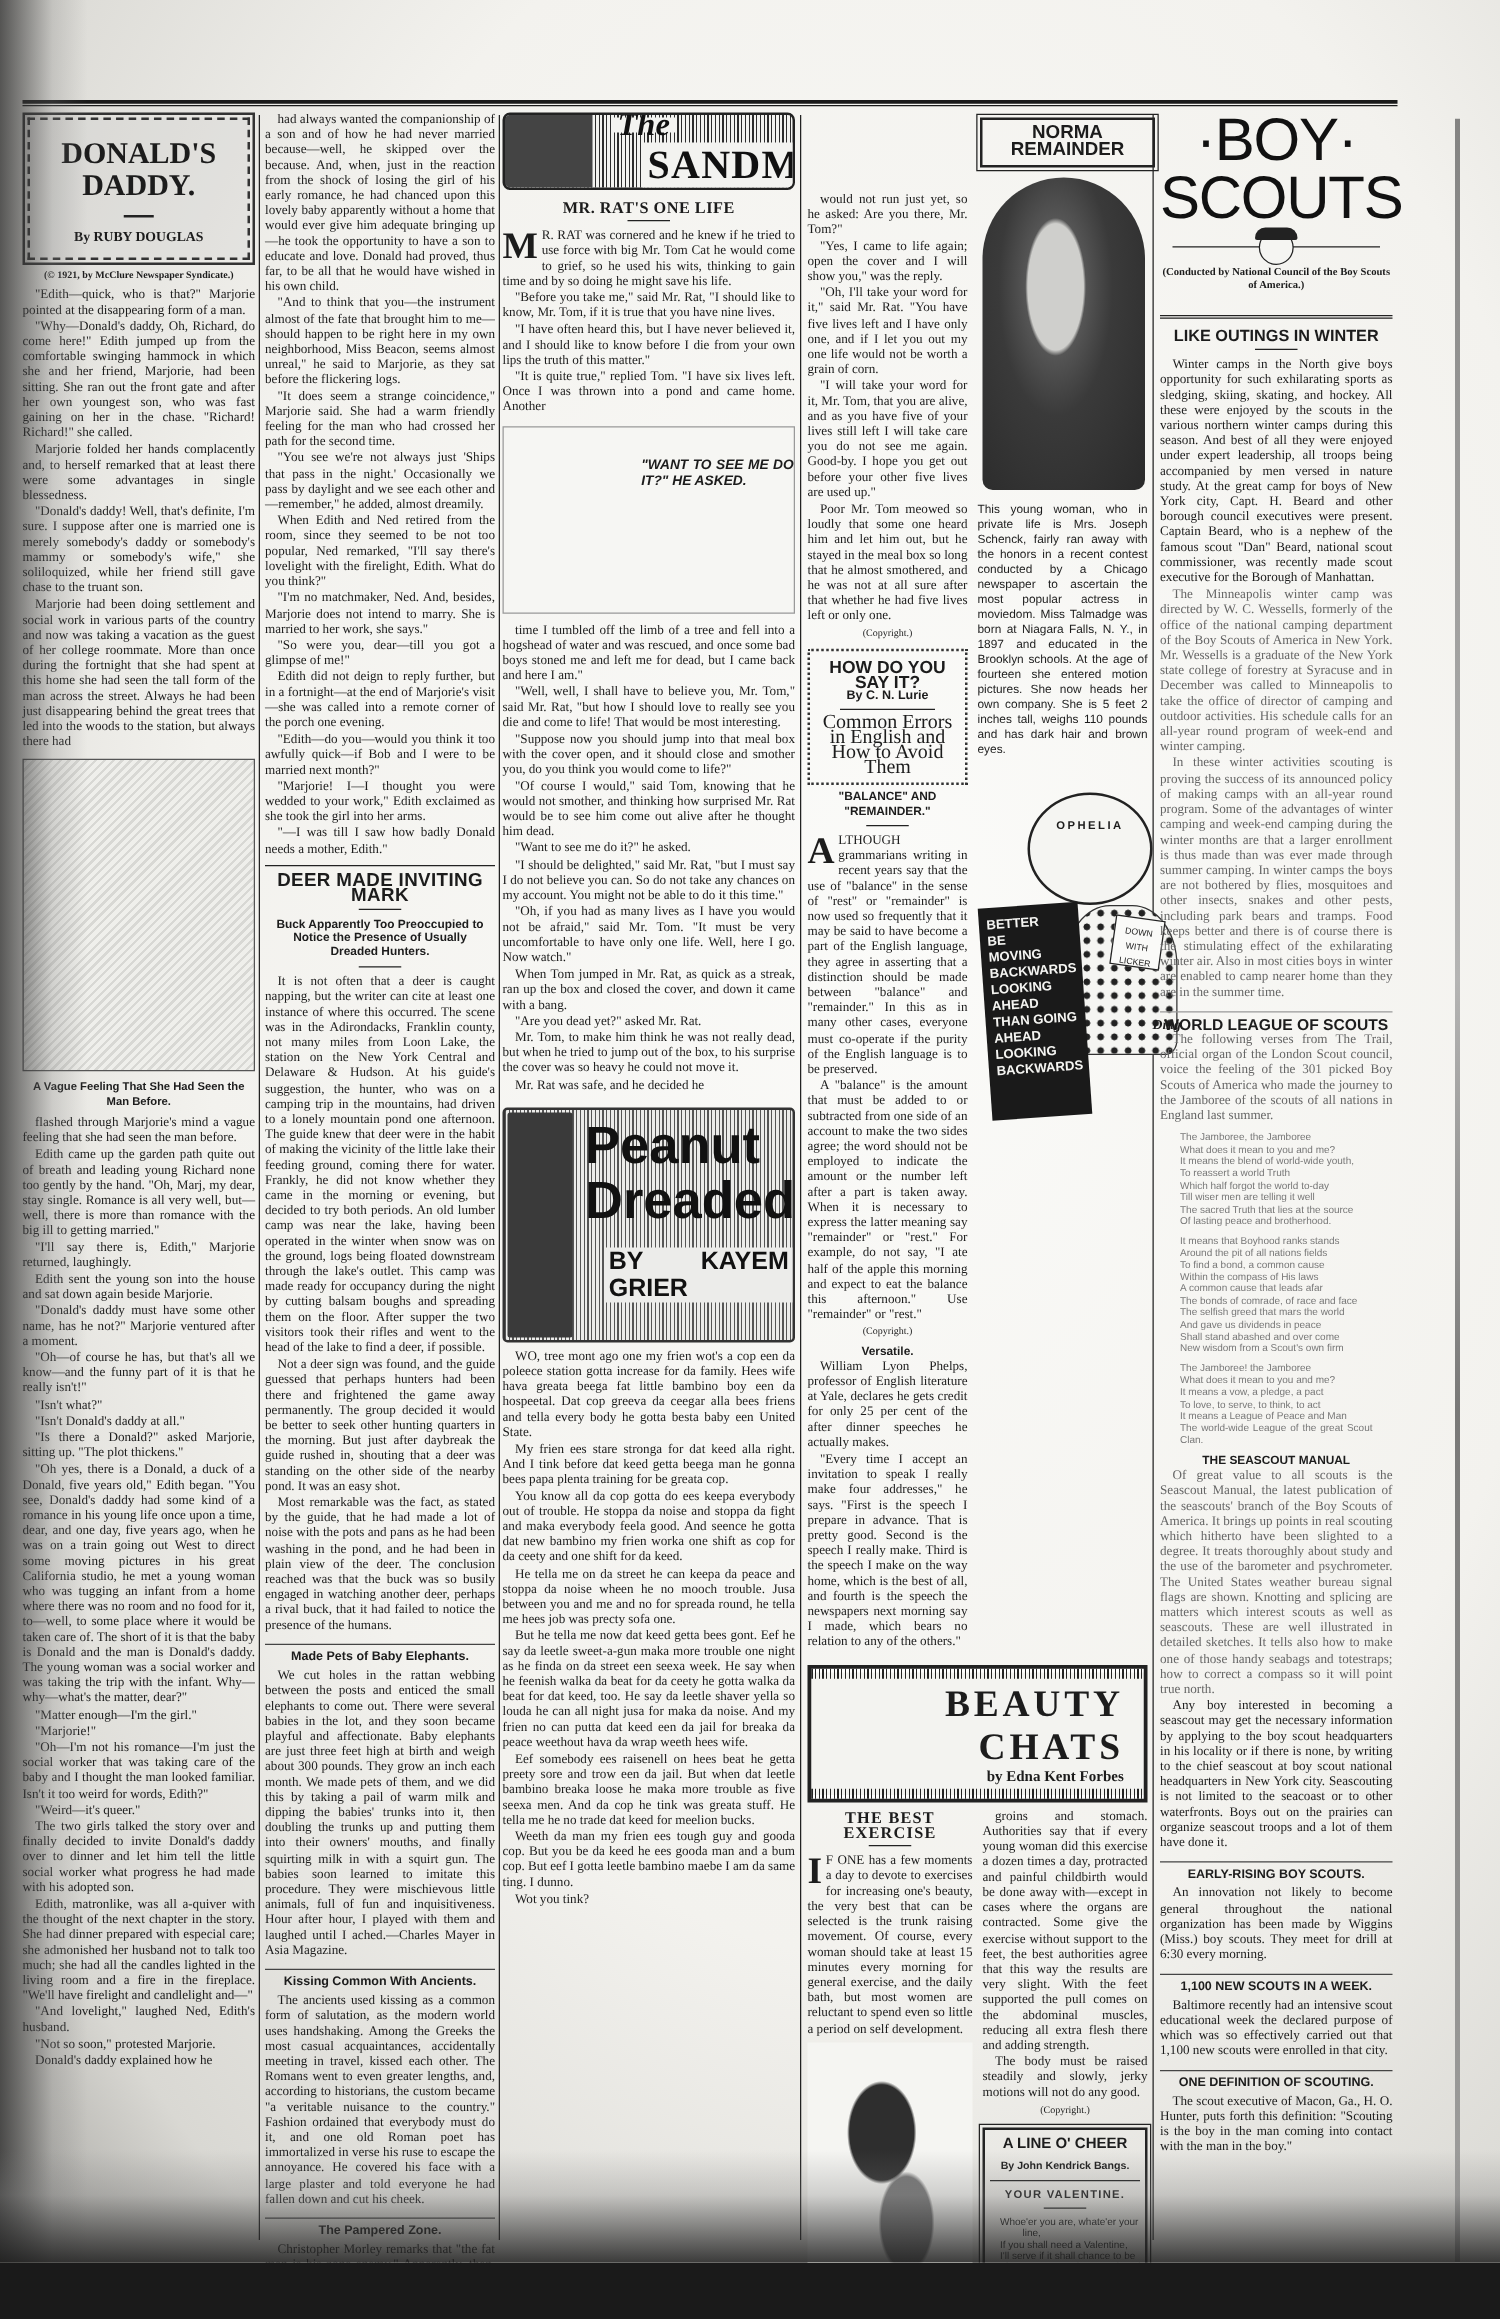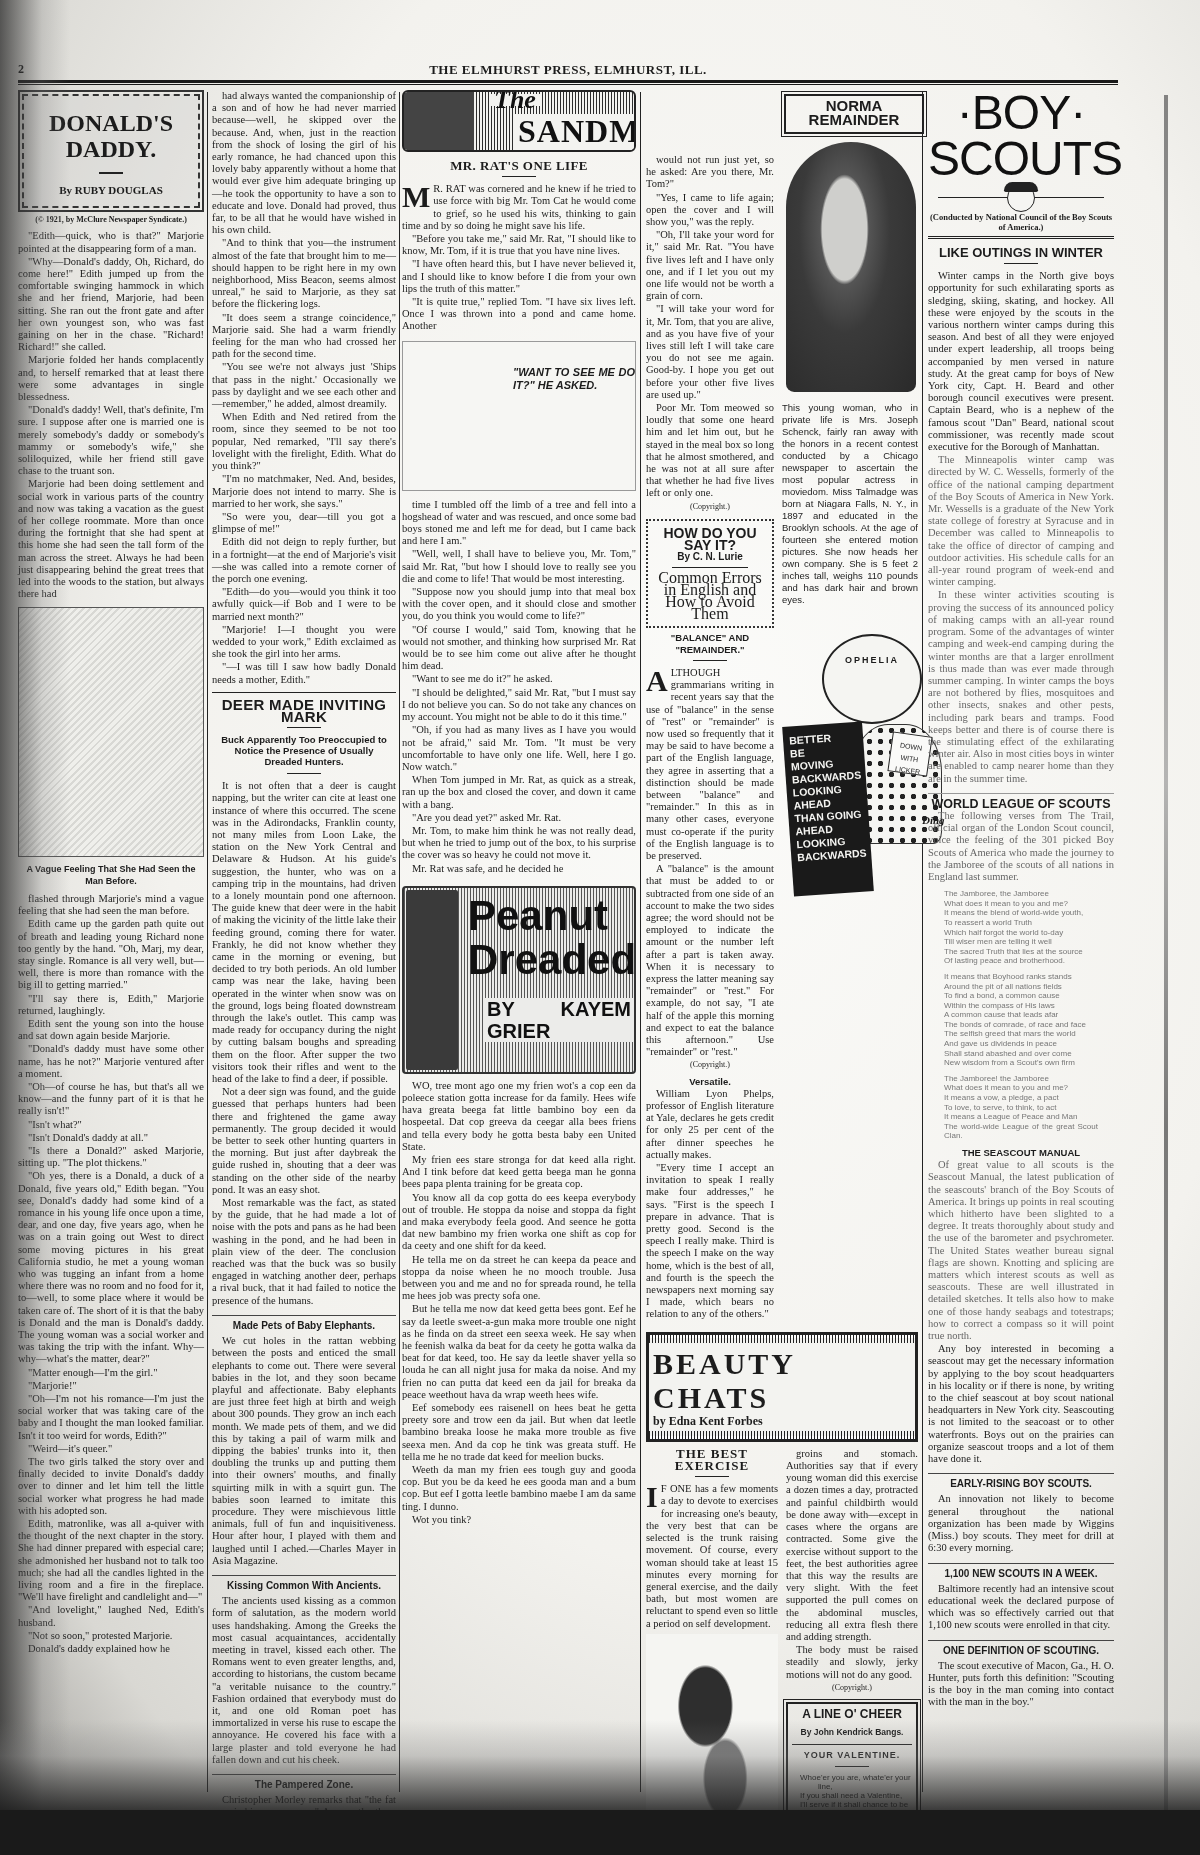--- a/index.html
+++ b/index.html
@@ -114,21 +114,21 @@
   .ophelia .sign {
     position: absolute; left: 6px; top: 110px; width: 80px; height: 170px; background: #1a1a1a; color: #f5f5f2;
     font-family: "Liberation Sans", sans-serif; font-weight: bold; font-size: 10.5px; line-height: 13px; padding: 8px 6px; transform: rotate(-4deg);
   }
   .ophelia .down { position: absolute; left: 108px; top: 120px; width: 40px; height: 40px; border: 1px solid #222; font-size: 7px; font-family: "Liberation Sans", sans-serif; text-align: center; padding-top: 6px; transform: rotate(8deg); background: #fafaf8; }
   .ophelia .dress { position: absolute; left: 70px; top: 110px; width: 90px; height: 120px; border-radius: 40% 40% 10% 10%;
     background: radial-gradient(circle, #222 2.5px, transparent 3px) 0 0/11px 11px, #f5f5f2; border: 1px solid #333; }
   .ophelia .sig { position: absolute; left: 140px; top: 200px; font-style: italic; font-size: 11px; font-weight: bold; }
 
   .beauty-banner {
-    border: 3px solid #222; margin: 10px 0 6px; padding: 8px 4px; text-align: left; position: relative;
+    border: 3px solid #222; margin: 10px 0 6px; padding: 8px 16px; text-align: right; position: relative;
     box-shadow: inset 0 6px 0 -3px #fff, inset 0 -6px 0 -3px #fff;
     background: linear-gradient(#f3f3f0, #f3f3f0) padding-box;
   }
   .beauty-banner::before, .beauty-banner::after {
     content: ""; position: absolute; left: 0; right: 0; height: 8px;
     background: repeating-linear-gradient(90deg, #222 0 1px, transparent 1px 3px);
   }
   .beauty-banner::before { top: 0; } .beauty-banner::after { bottom: 0; }
   .beauty-banner .t { font-size: 30px; font-weight: bold; letter-spacing: 3px; line-height: 34px; margin-top: 4px; }
   .beauty-banner .by { font-size: 12px; font-weight: bold; margin-bottom: 4px; }
@@ -140,39 +140,35 @@
   .cheer-box .t { font-family: "Liberation Sans", sans-serif; font-weight: bold; font-size: 12px; text-align: center; }
   .cheer-box .by { font-family: "Liberation Sans", sans-serif; font-weight: bold; font-size: 8.5px; text-align: center; margin: 6px 0 4px; border-bottom: 1px solid #222; padding-bottom: 6px; }
   .cheer-box .vt { font-family: "Liberation Sans", sans-serif; font-weight: bold; font-size: 9px; text-align: center; letter-spacing: 1px; }
   .poem { font-family: "Liberation Sans", sans-serif; font-size: 8px; line-height: 9px; padding-left: 8px; }
   .poem div:nth-child(2), .poem div:nth-child(9) { padding-left: 18px; }
 
   .boy-title { text-align: center; font-family: "Liberation Sans", sans-serif; line-height: 46px; font-size: 48px; letter-spacing: -1px; color: #111; }
   .boy-face { width: 28px; height: 28px; margin: 2px auto 0; border: 1px solid #222; border-radius: 50%; position: relative; background: #f5f5f2; }
   .boy-face::before { content: ""; position: absolute; left: -4px; top: -3px; width: 34px; height: 10px; background: #222; border-radius: 10px 10px 2px 2px; }
   .boy-rule { height: 1px; background: #222; margin: -15px 10px 14px; }
-  .conducted { font-size: 8.5px; font-weight: bold; text-align: center; line-height: 10px; border-bottom: 3px double #222; padding-bottom: 4px; margin-bottom: 8px; }
+  .conducted { font-size: 8.5px; font-weight: bold; text-align: center; line-height: 10px; border-bottom: 3px double #222; padding-bottom: 20px; margin-bottom: 8px; }
   .sec-head { font-family: "Liberation Sans", sans-serif; font-weight: bold; text-align: center; }
   .faded { color: #666; }
   .verse { font-family: "Liberation Sans", sans-serif; font-size: 8px; line-height: 9.6px; color: #777; margin: 6px 16px; }
 
   .fold {
     position: absolute; left: 1164px; top: 95px; width: 4px; height: 1720px;
     background: linear-gradient(#555, #999 40%, #444 60%, #888); opacity: 0.7;
   }
 </style>
 </head>
 <body>
 
 <div class="page">
 
-  <div class="masthead">
-    <span class="page-num">2</span>
-    <div class="paper-title">THE ELMHURST PRESS, ELMHURST, ILL.</div>
-  </div>
   <div class="rule-top"></div>
 
   <div class="vrule" style="left:207px;height:1700px"></div>
   <div class="vrule" style="left:399px;height:1700px"></div>
   <div class="vrule" style="left:640px;height:1700px"></div>
   <div class="vrule" style="left:922px;height:1700px"></div>
 
   <div class="col c1">
     <div class="boxed-title">
       <div class="t">DONALD'S DADDY.</div>

